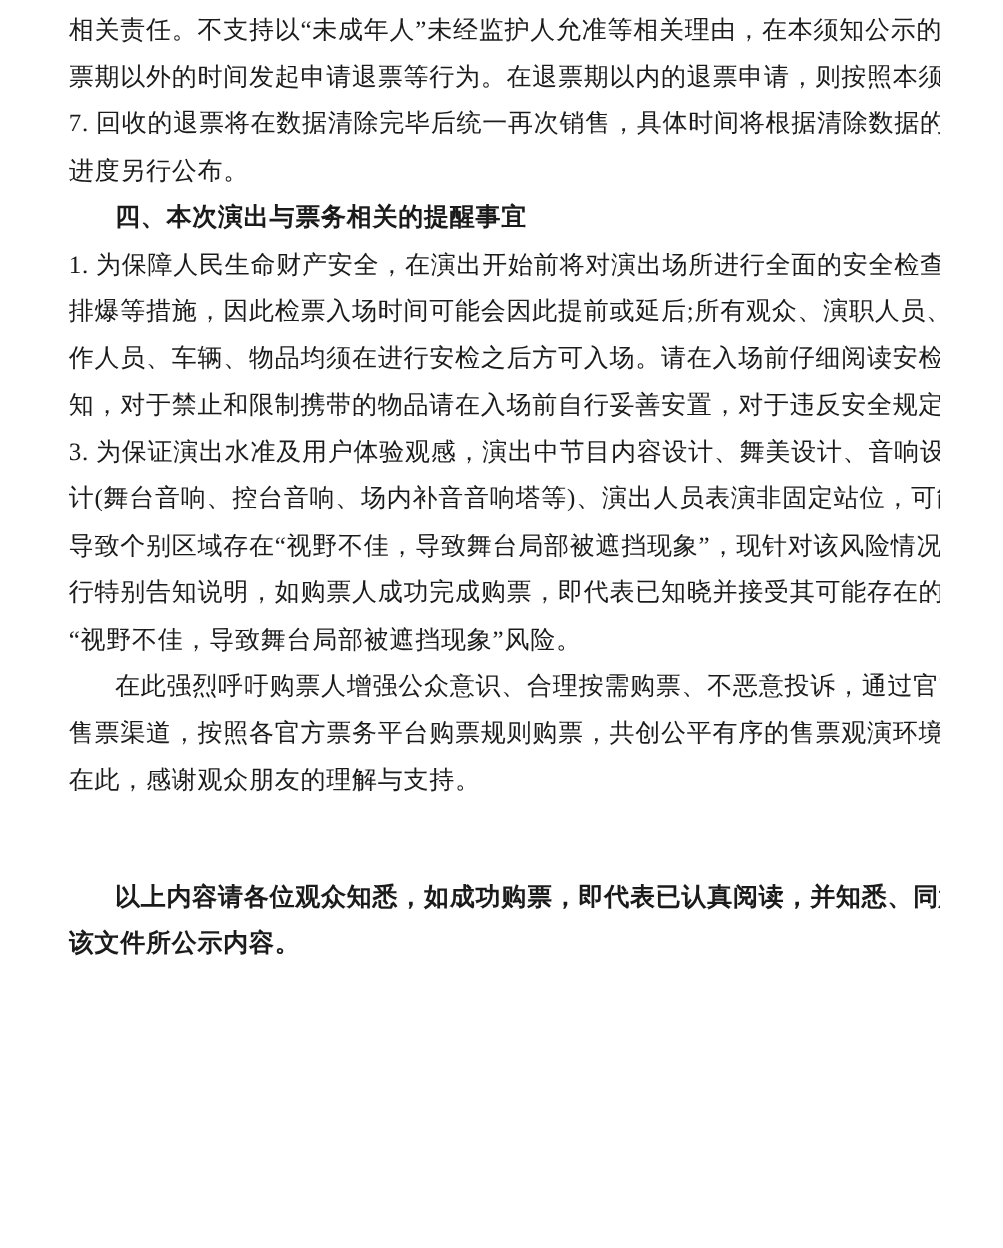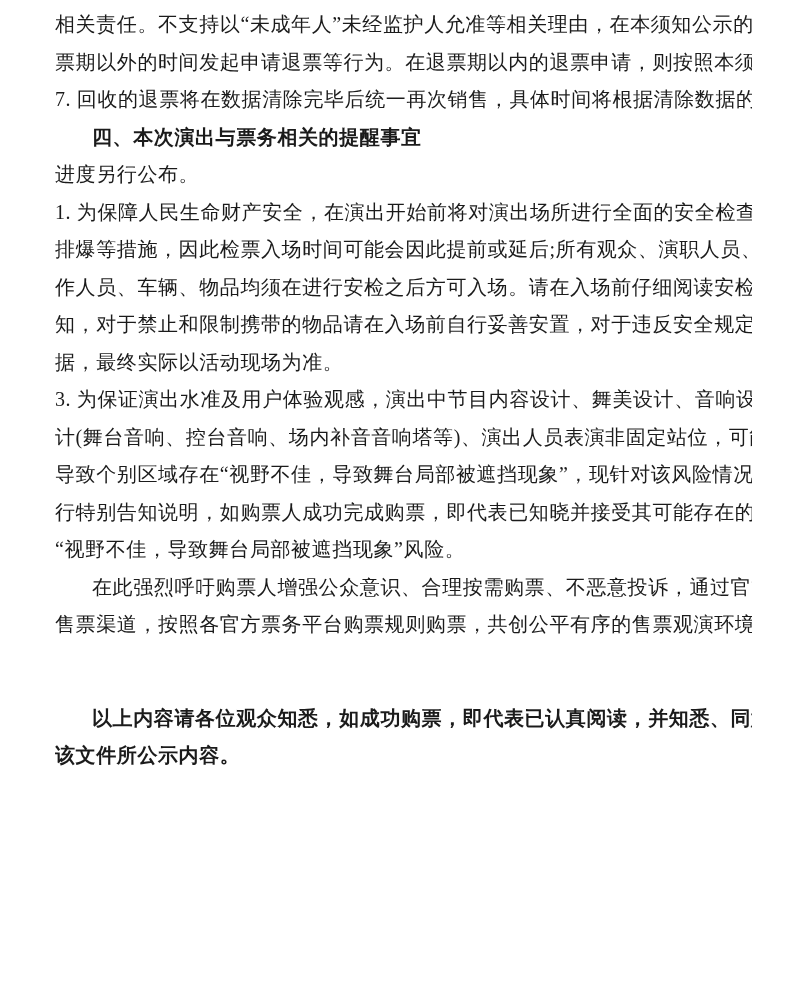--- a/index.html
+++ b/index.html
@@ -37,31 +37,31 @@
   }
 </style>
 </head>
 <body>
 
 <div class="page">
   <div id="text-body">
       <div class="line">相关责任。不支持以“未成年人”未经监护人允准等相关理由，在本须知公示的退</div>
       <div class="line">票期以外的时间发起申请退票等行为。在退票期以内的退票申请，则按照本须知</div>
       <div class="line">7. 回收的退票将在数据清除完毕后统一再次销售，具体时间将根据清除数据的</div>
+      <div class="line">进度另行公布。</div>
       <div class="line bold indent-1">四、本次演出与票务相关的提醒事宜</div>
-      <div class="line">进度另行公布。</div>
       <div class="line">1. 为保障人民生命财产安全，在演出开始前将对演出场所进行全面的安全检查、</div>
       <div class="line">排爆等措施，因此检票入场时间可能会因此提前或延后;所有观众、演职人员、 工</div>
       <div class="line">作人员、车辆、物品均须在进行安检之后方可入场。请在入场前仔细阅读安检须</div>
       <div class="line">知，对于禁止和限制携带的物品请在入场前自行妥善安置，对于违反安全规定 并</div>
-      <div class="line">据，最终实际以活动现场为准。</div>
       <div class="line">3. 为保证演出水准及用户体验观感，演出中节目内容设计、舞美设计、音响设</div>
       <div class="line">计(舞台音响、控台音响、场内补音音响塔等)、演出人员表演非固定站位，可能</div>
       <div class="line">导致个别区域存在“视野不佳，导致舞台局部被遮挡现象”，现针对该风险情况 进</div>
       <div class="line">行特别告知说明，如购票人成功完成购票，即代表已知晓并接受其可能存在的</div>
       <div class="line">“视野不佳，导致舞台局部被遮挡现象”风险。</div>
       <div class="line indent-1">在此强烈呼吁购票人增强公众意识、合理按需购票、不恶意投诉，通过官方</div>
       <div class="line">售票渠道，按照各官方票务平台购票规则购票，共创公平有序的售票观演环境，</div>
+      <div class="line">在此，感谢观众朋友的理解与支持。</div>
       <div class="spacer" style="height: 56px;"></div>
       <div class="line bold indent-1">以上内容请各位观众知悉，如成功购票，即代表已认真阅读，并知悉、同意</div>
       <div class="line bold">该文件所公示内容。</div>
     </div>
 </div>
 
 </body></html>

